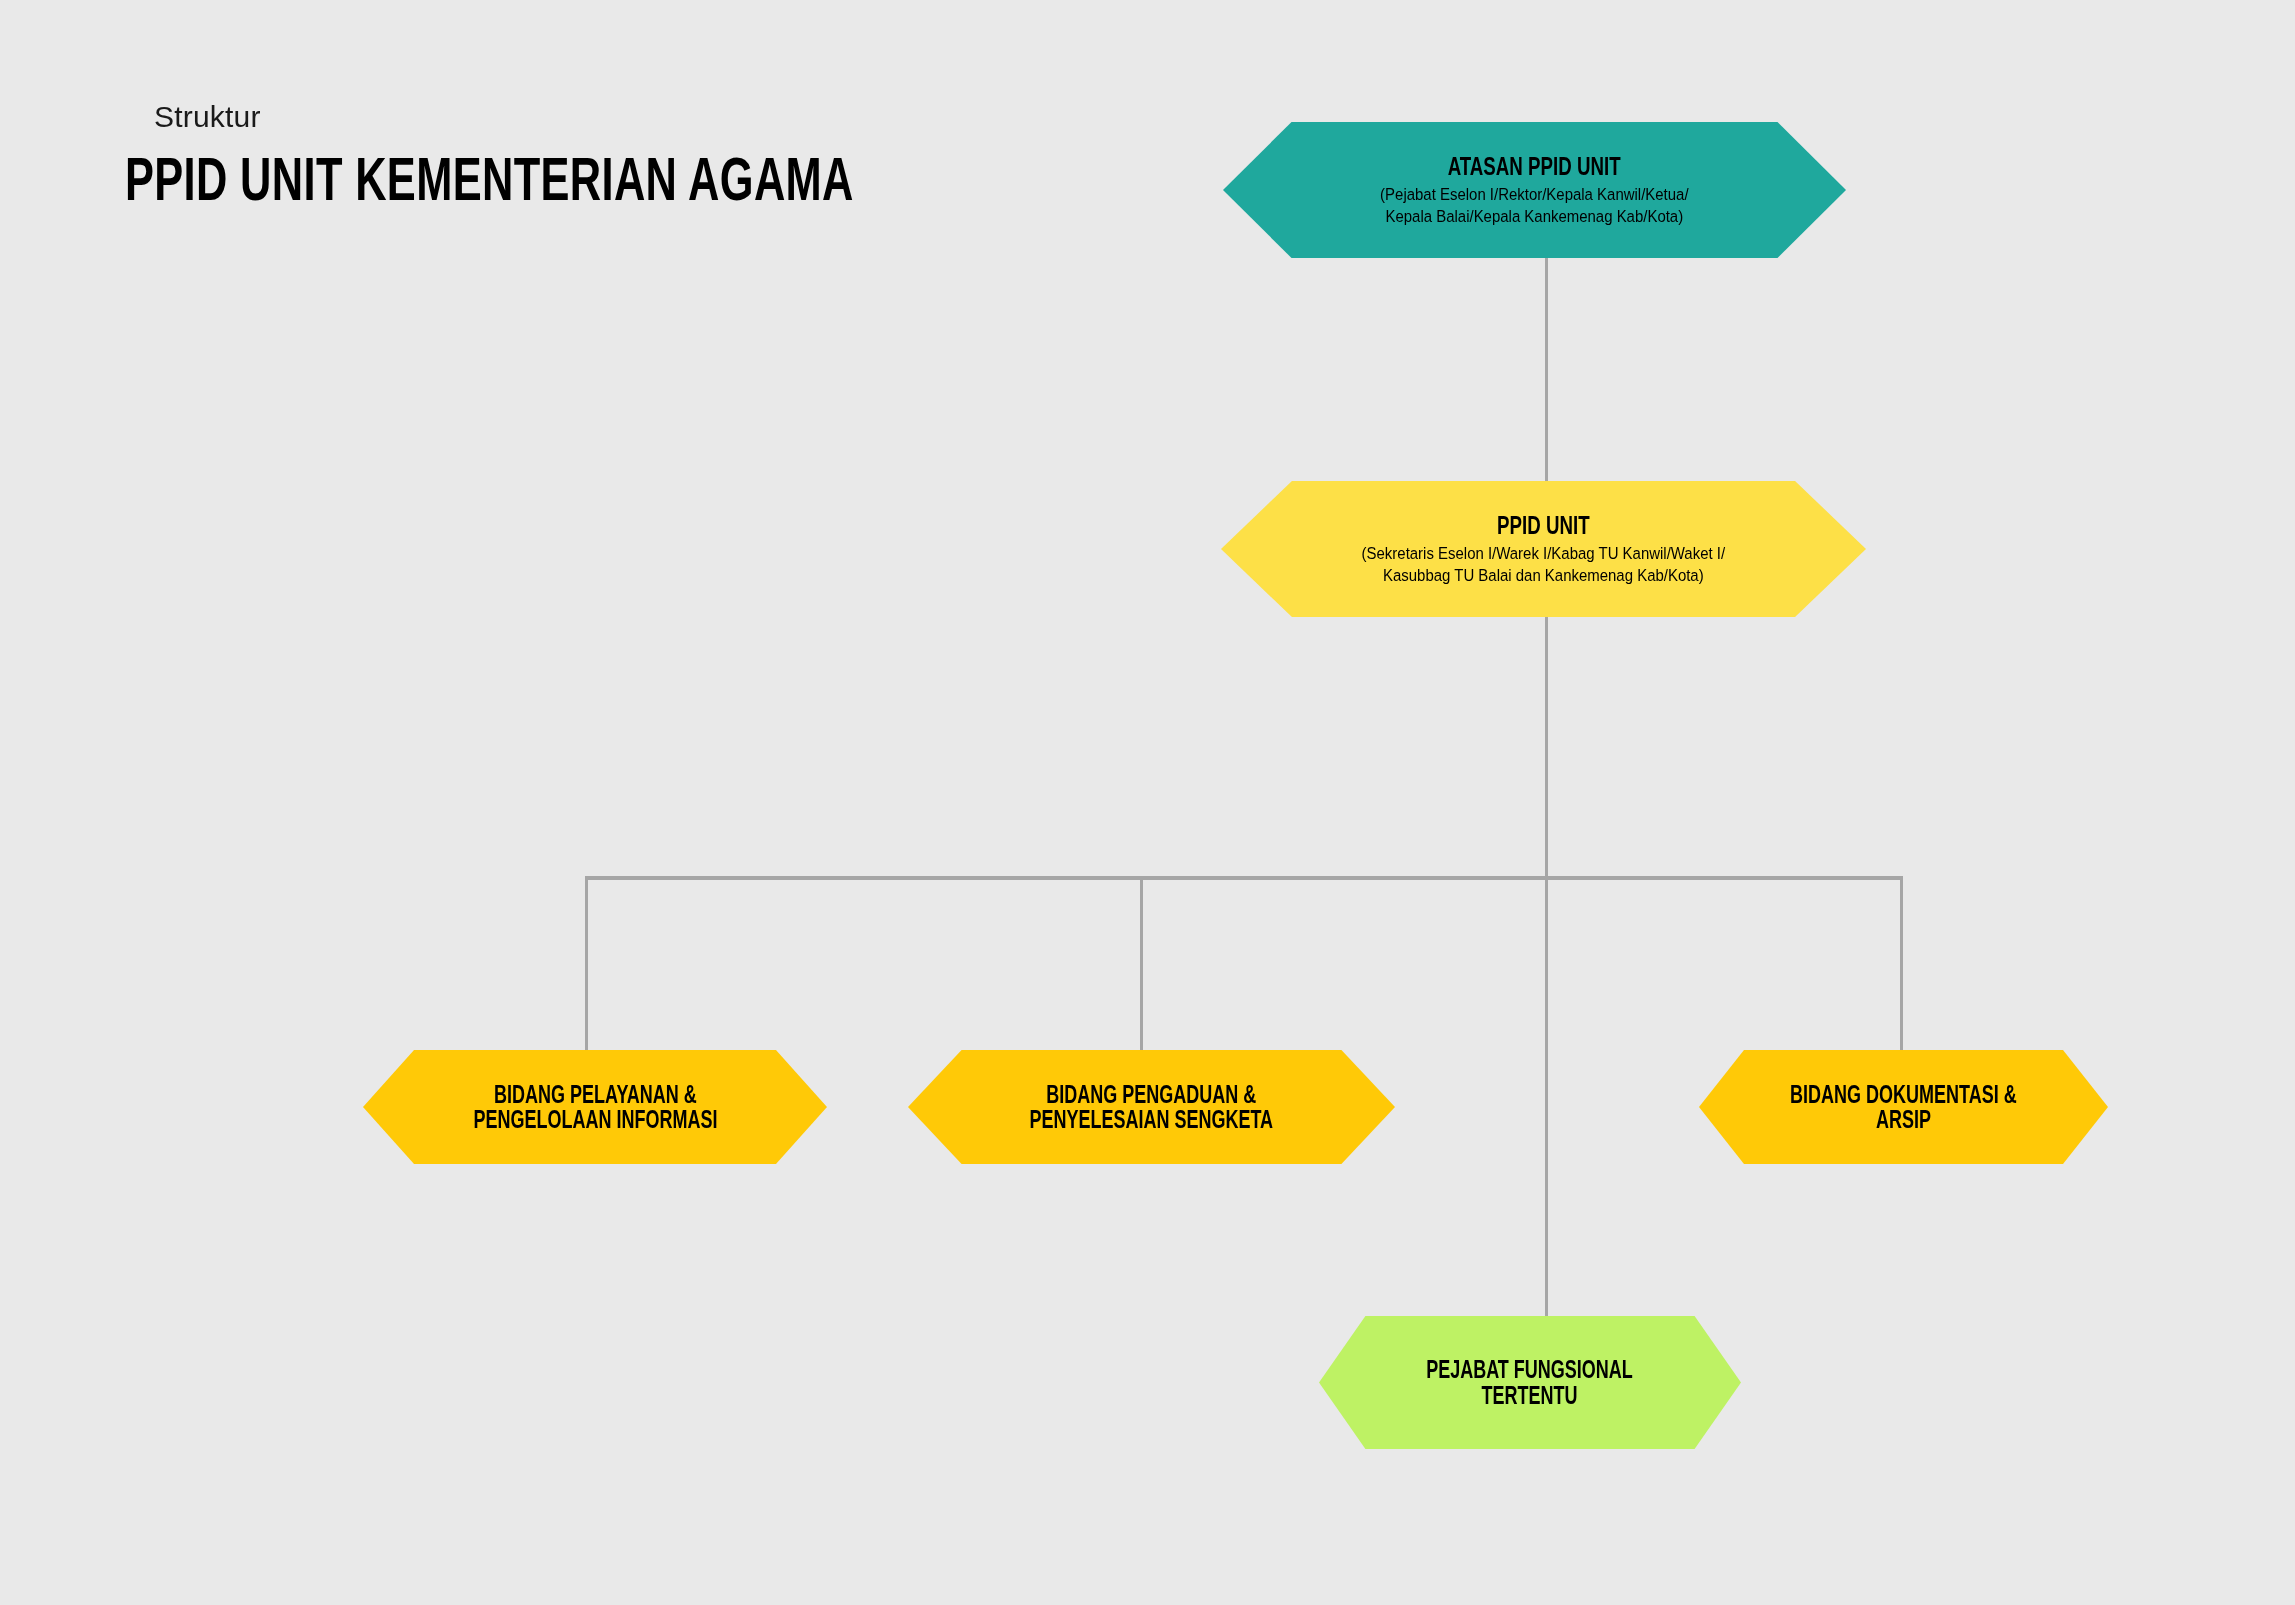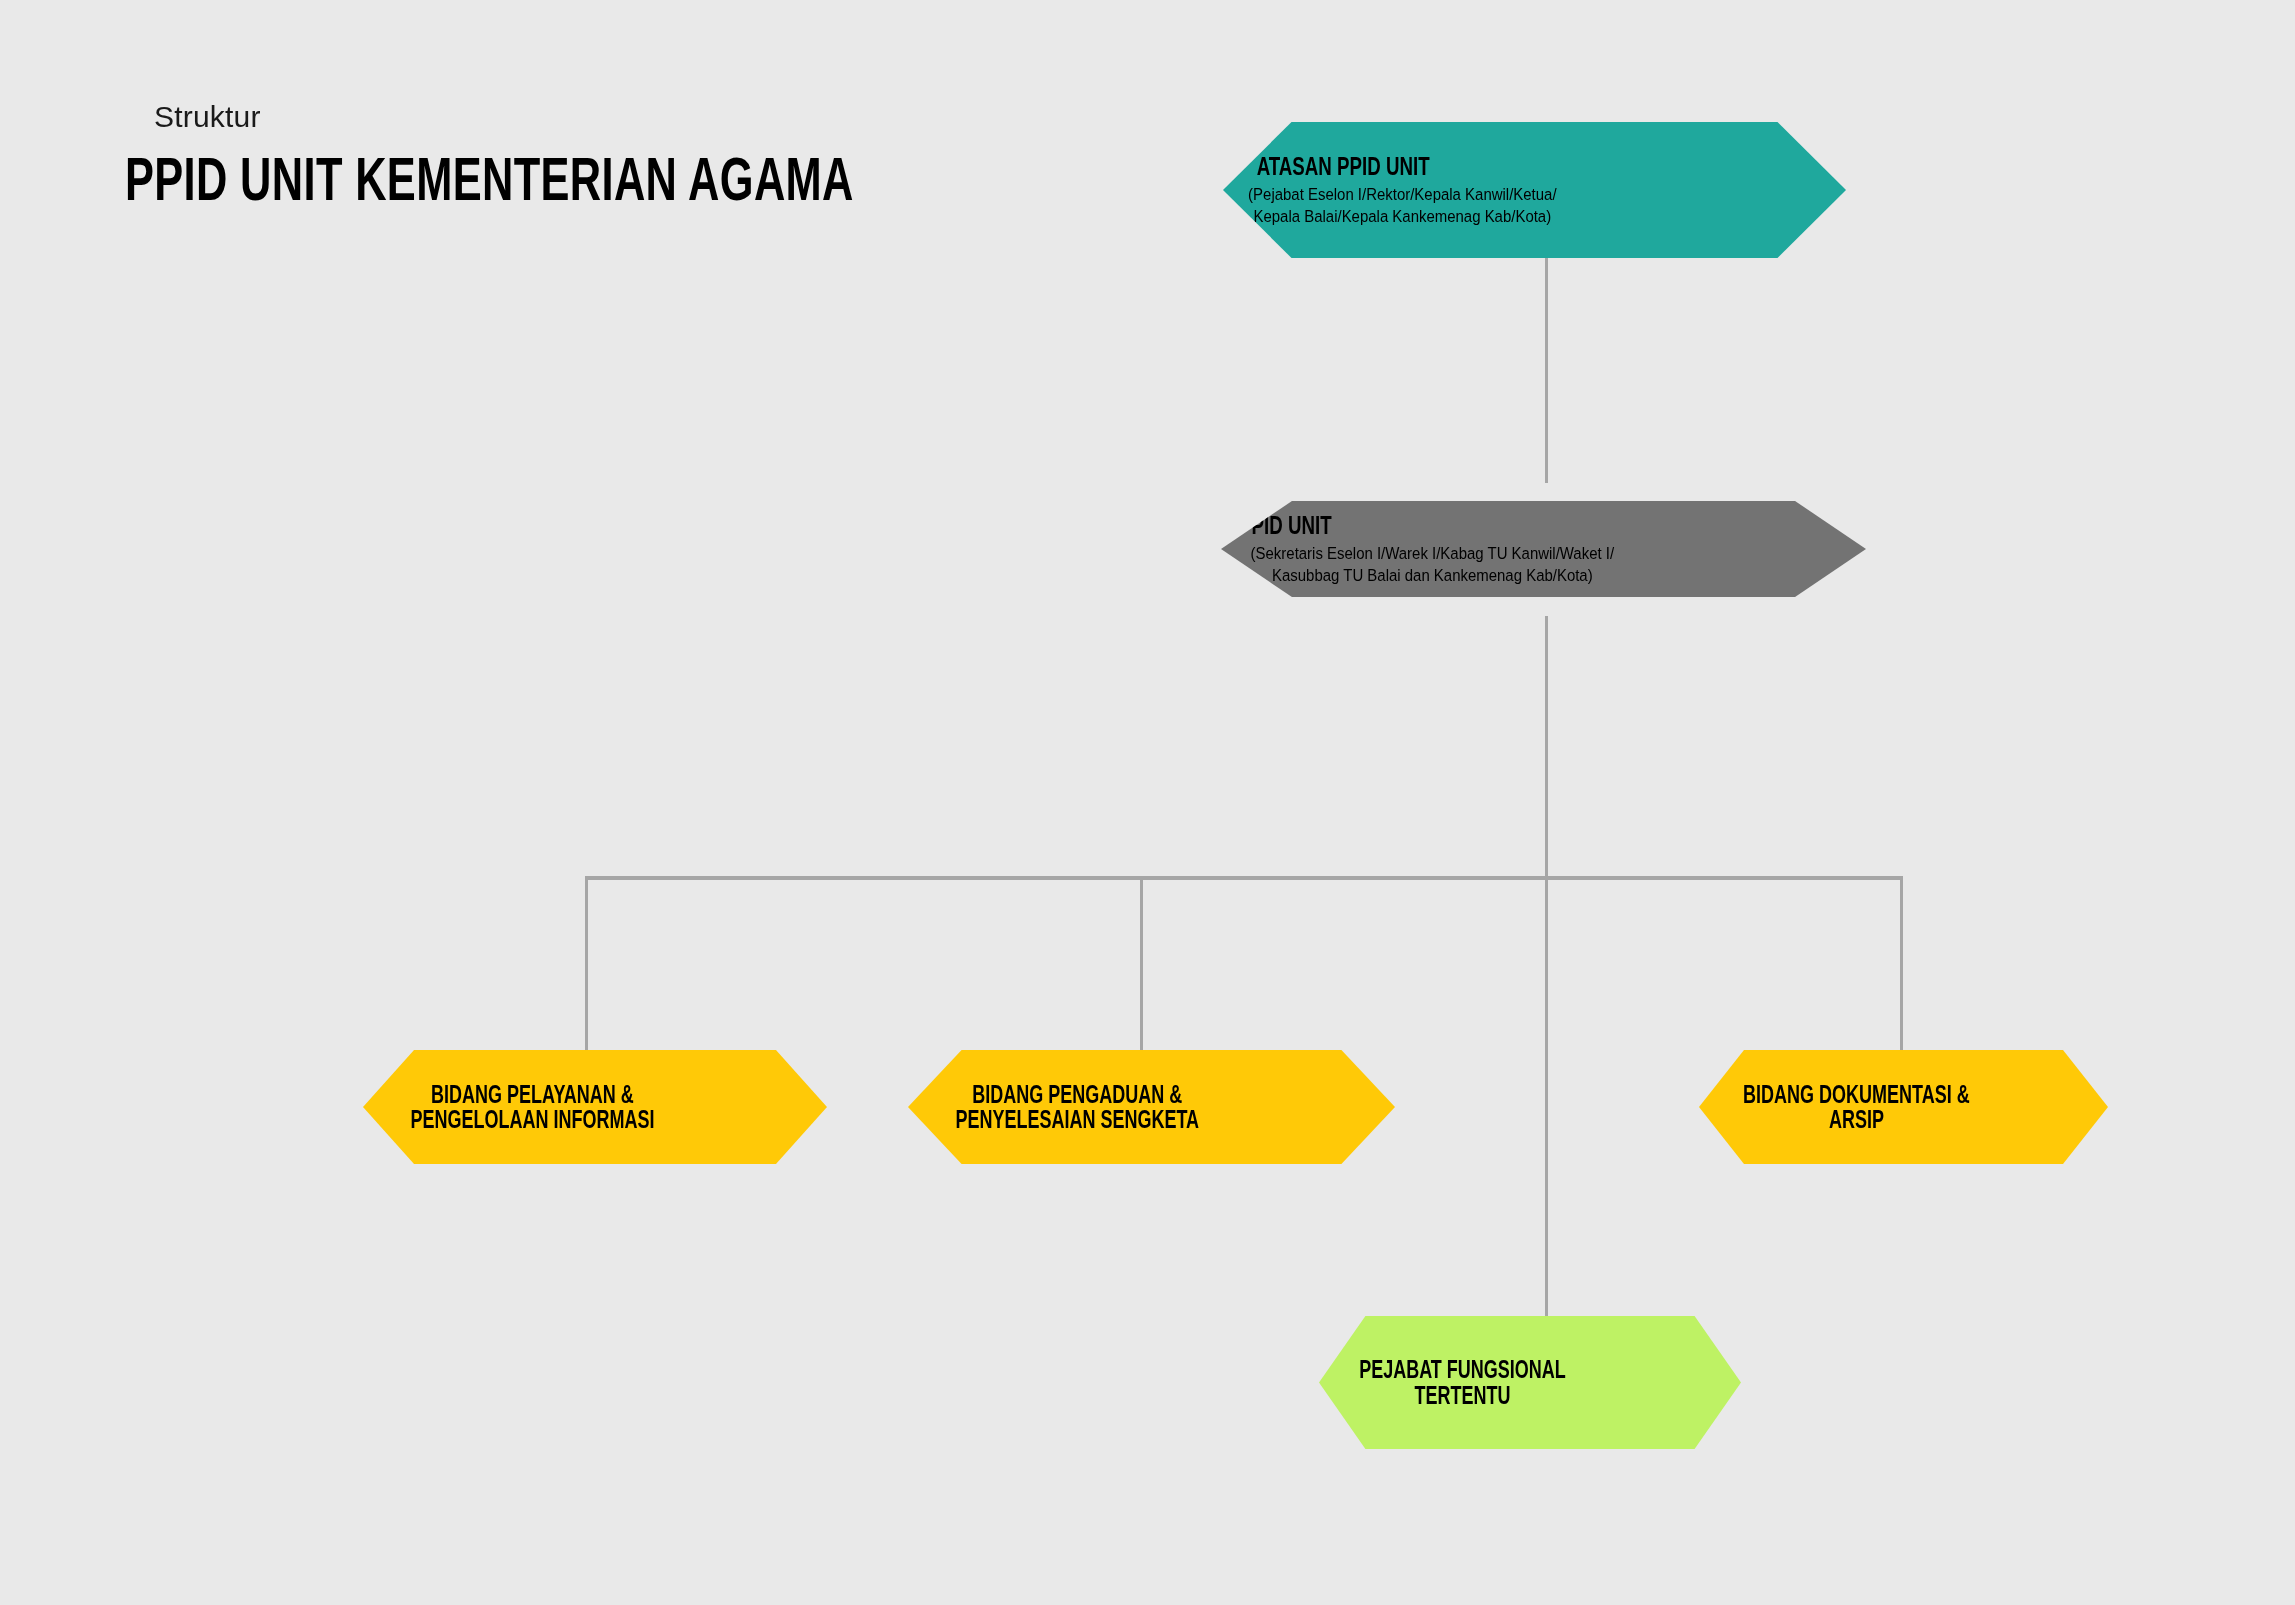--- a/index.html
+++ b/index.html
@@ -50,21 +50,21 @@
     background: #A6A6A6;
   }
   .conn-v { width: 3.2px; }
   .conn-h { height: 4.1px; }
 
   
   .node {
     position: absolute;
     display: flex;
     flex-direction: column;
-    align-items: flex-start;
+    align-items: center;
     justify-content: center;
     text-align: center;
     color: #000000;
     clip-path: polygon(11% 0%, 89% 0%, 100% 50%, 89% 100%, 11% 100%, 0% 50%);
   }
   .node .title {
     font-weight: 700;
     line-height: 1.02;
     transform: scaleX(0.72);
     white-space: nowrap;
@@ -83,23 +83,22 @@
     left: 1223px; top: 122px;
     width: 623px; height: 136px;
     background: #1FA89D;
   }
   #node-atasan .title { font-size: 26px; }
   #node-atasan .subtitle { font-size: 17.4px; }
 
   
   #node-ppid {
     left: 1221px; top: 481px;
-    width: 645px; height: 96px;
-    background: #737373;
-    margin-top: 20px;
+    width: 645px; height: 136px;
+    background: #fde047;
   }
   #node-ppid .title { font-size: 26px; }
   #node-ppid .subtitle { font-size: 17.4px; }
 
   
   .node-bidang {
     background: #FFC907;
     top: 1050px;
     height: 114px;
   }

